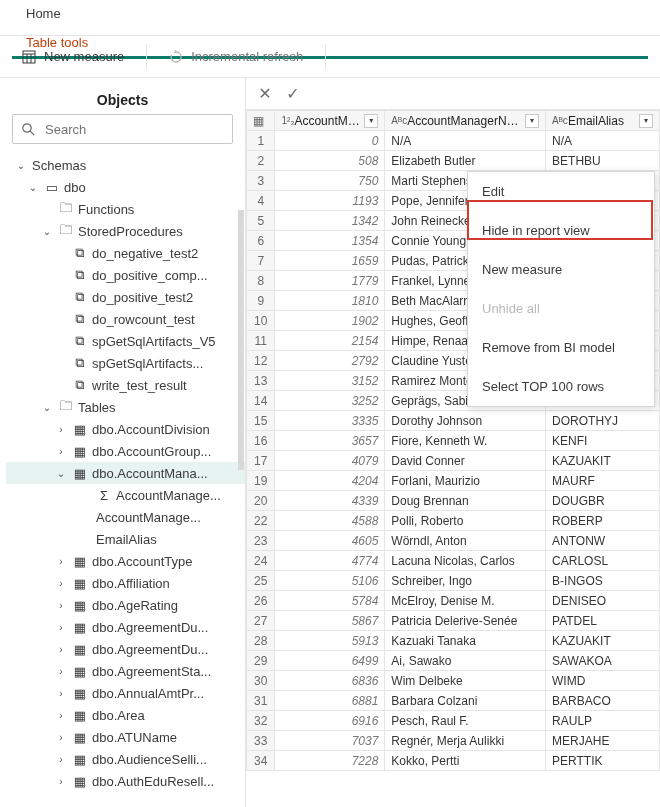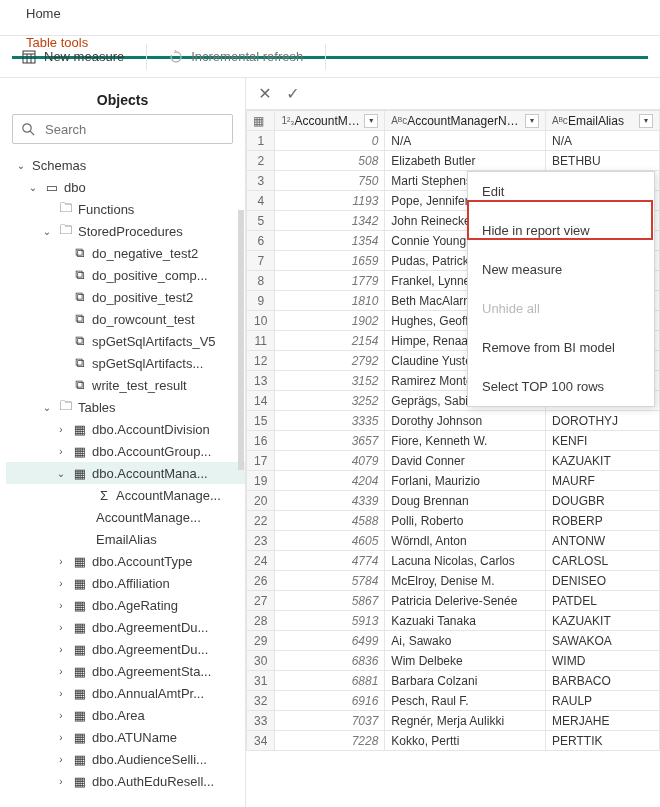--- a/index.html
+++ b/index.html
@@ -444,20 +444,26 @@
                 <td class="txt">Wörndl, Anton</td>
                 <td class="txt">ANTONW</td>
               </tr>
               <tr>
                 <td class="rowh">24</td>
                 <td class="num">4774</td>
                 <td class="txt">Lacuna Nicolas, Carlos</td>
                 <td class="txt">CARLOSL</td>
               </tr>
               <tr>
+                <td class="rowh">25</td>
+                <td class="num">5106</td>
+                <td class="txt">Schreiber, Ingo</td>
+                <td class="txt">B-INGOS</td>
+              </tr>
+              <tr>
                 <td class="rowh">26</td>
                 <td class="num">5784</td>
                 <td class="txt">McElroy, Denise M.</td>
                 <td class="txt">DENISEO</td>
               </tr>
               <tr>
                 <td class="rowh">27</td>
                 <td class="num">5867</td>
                 <td class="txt">Patricia Delerive-Senée</td>
                 <td class="txt">PATDEL</td>

